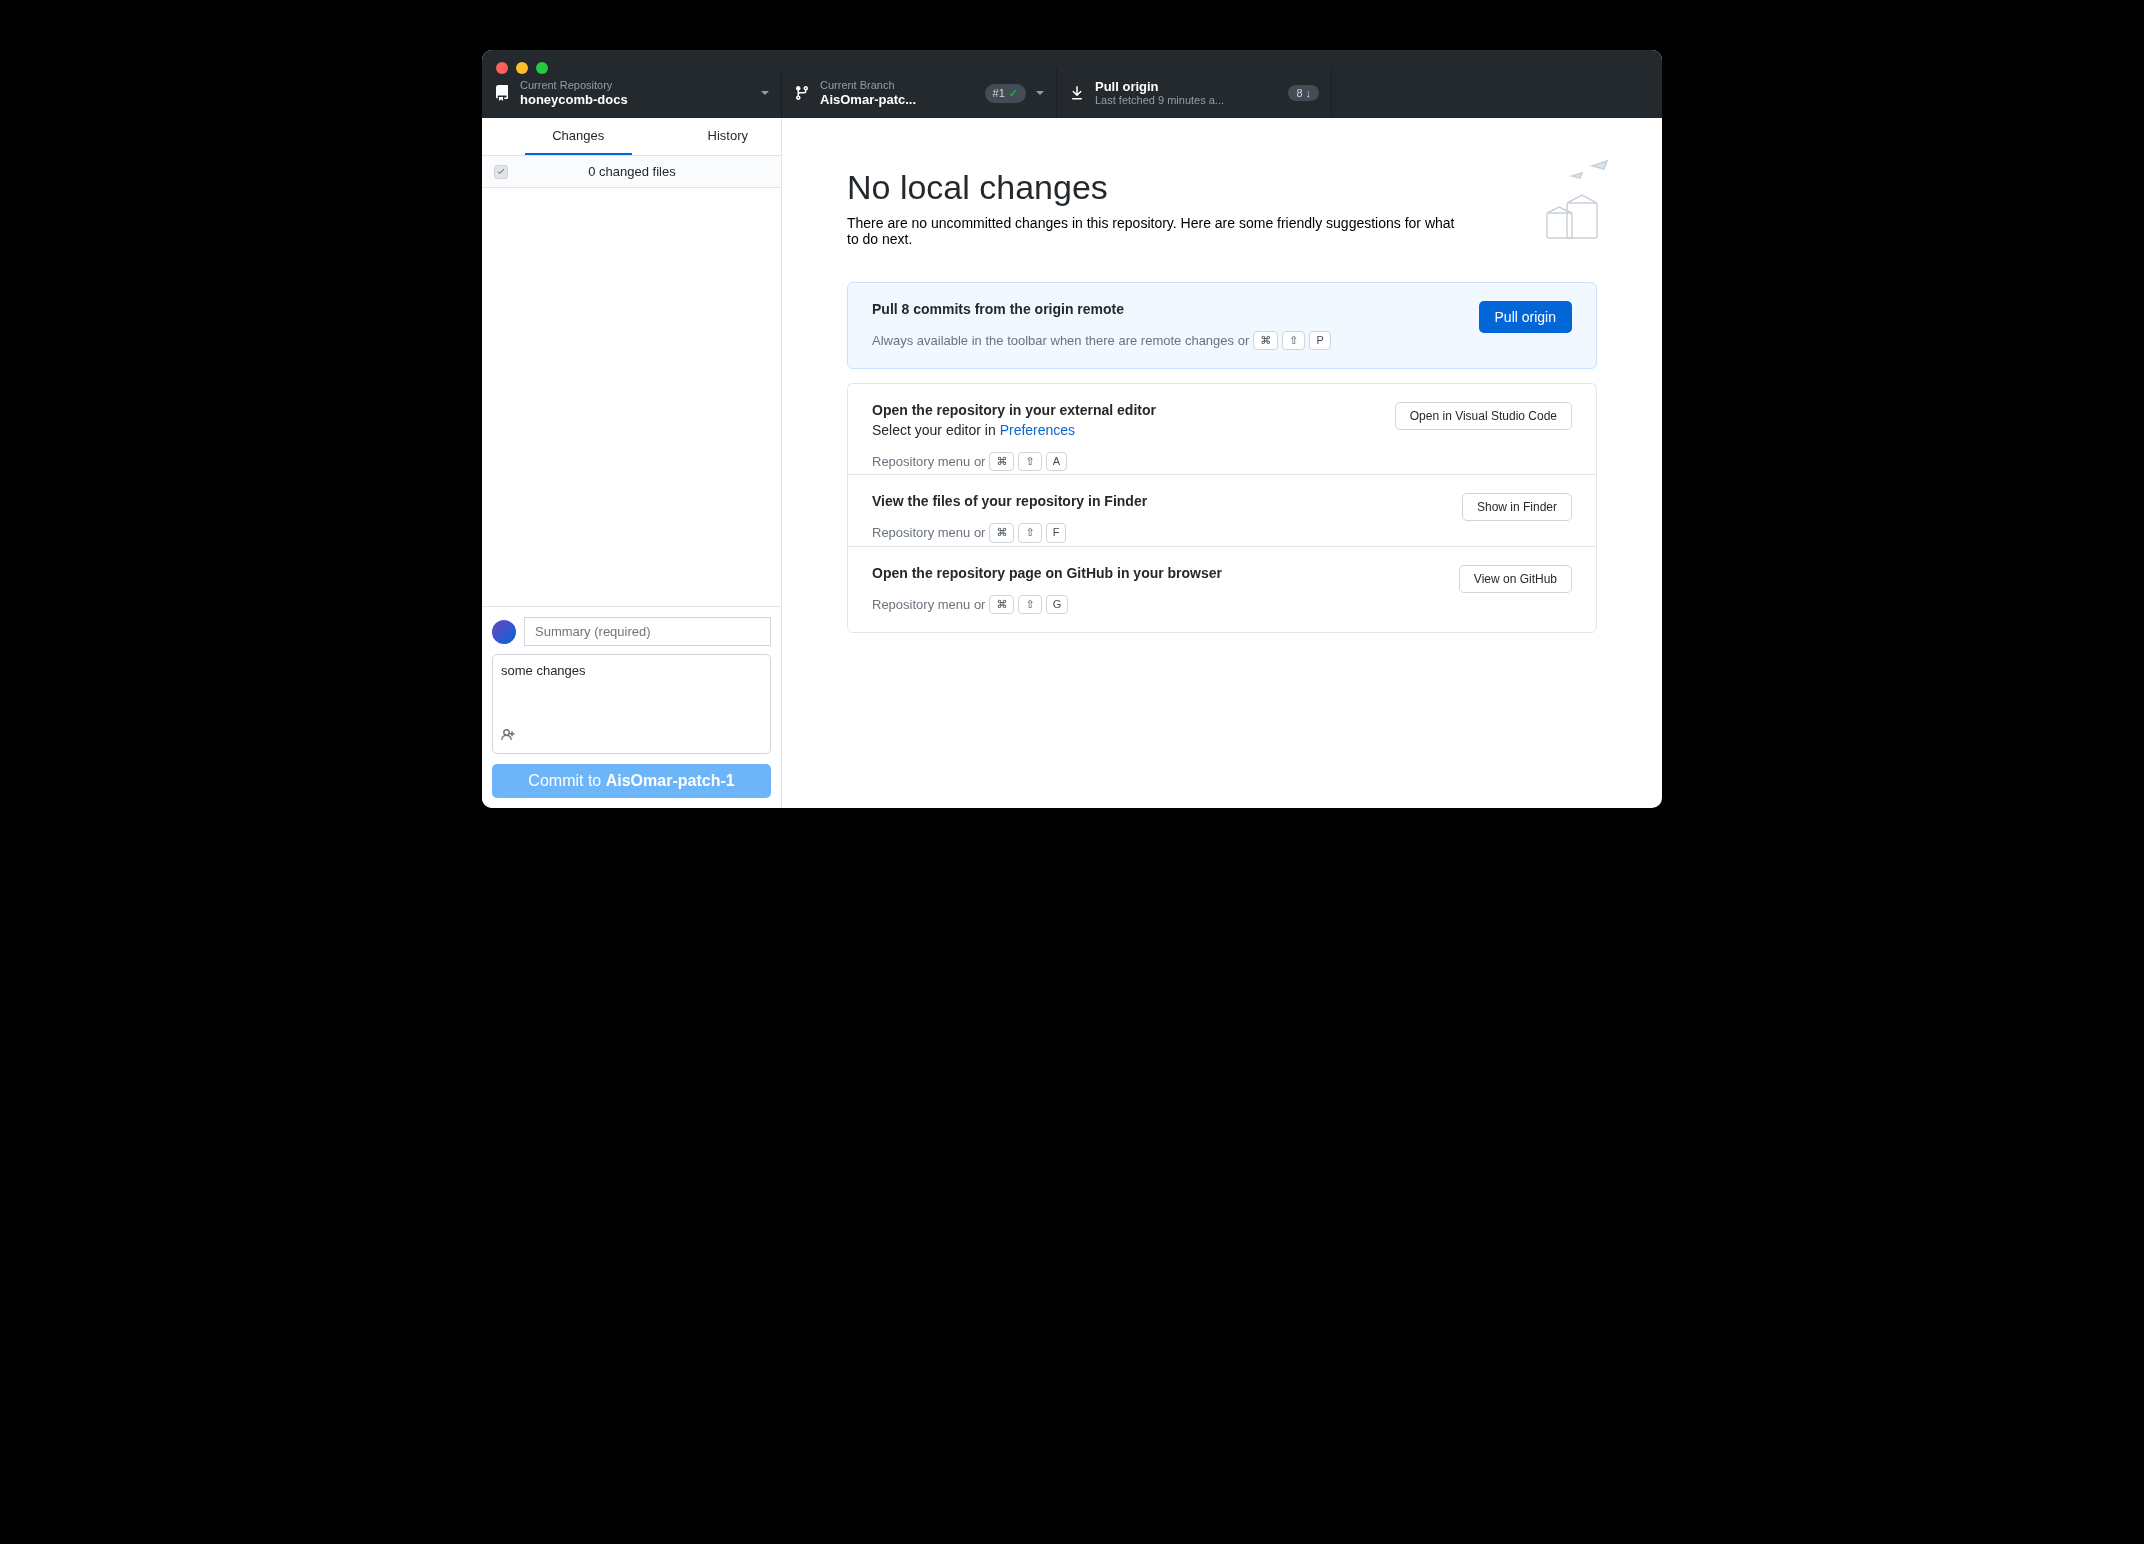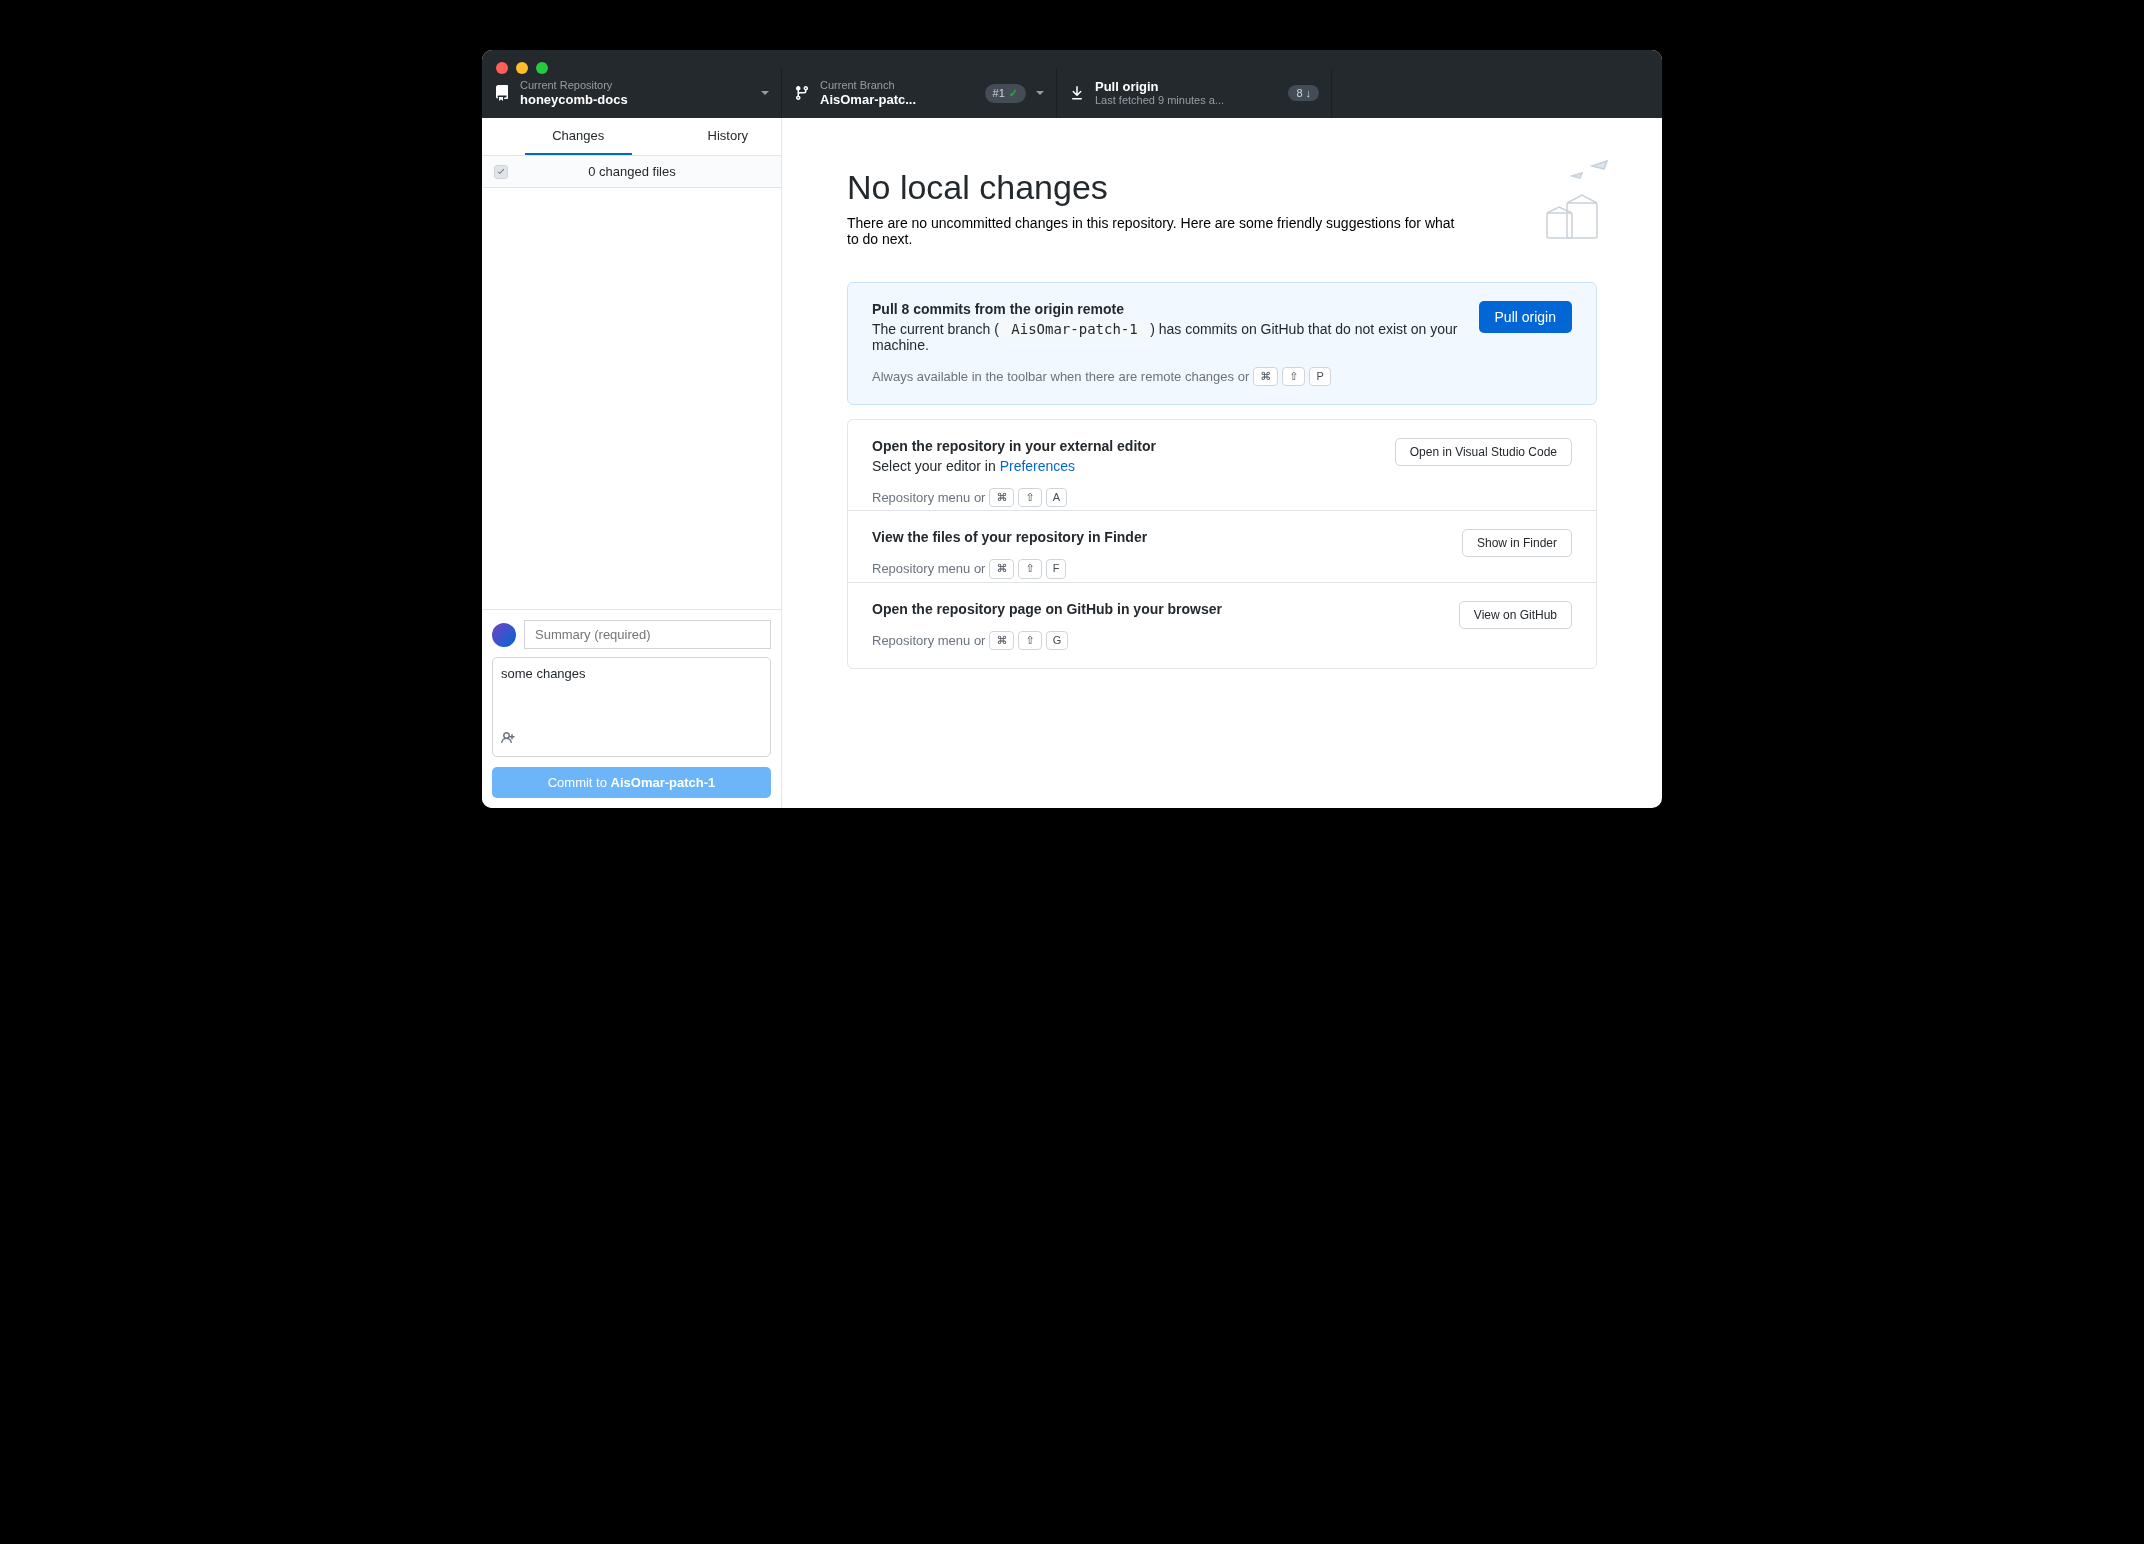--- a/index.html
+++ b/index.html
@@ -30,21 +30,21 @@
     .checkbox { width: 14px; height: 14px; border: 1px solid #d1d5da; border-radius: 3px; background: #e1e4e8; display: flex; align-items: center; justify-content: center; }
     .changes-count { flex: 1; text-align: center; font-size: 13px; color: #24292e; padding-right: 20px; }
     .changes-list { flex: 1; }
     .commit-form { padding: 10px; border-top: 1px solid #e1e4e8; }
     .summary-row { display: flex; gap: 8px; margin-bottom: 8px; align-items: center; }
     .avatar { width: 24px; height: 24px; border-radius: 50%; background: linear-gradient(135deg,#6f42c1,#0366d6); }
     .summary-input { flex: 1; padding: 6px 10px; border: 1px solid #d1d5da; border-radius: 0; font-size: 13px; }
     .desc-box { border: 1px solid #d1d5da; border-radius: 5px; padding: 8px; min-height: 100px; position: relative; }
     .desc-text { font-size: 13px; color: #24292e; }
     .add-coauthor { position: absolute; bottom: 6px; left: 8px; color: #6a737d; }
-    .commit-btn { width: 100%; margin-top: 10px; padding: 8px; background: #6cb5f9; color: #fff; border: none; border-radius: 5px; font-size: 13px; cursor: pointer; }
+    .commit-btn { width: 100%; margin-top: 10px; padding: 8px; background: #6cb5f9; color: #fff; border: none; border-radius: 5px; font-size: 16px; cursor: pointer; }
     .commit-btn b { font-weight: 700; }
     .main { flex: 1; padding: 50px 65px; overflow-y: auto; }
     .main-head { position: relative; margin-bottom: 35px; }
     h1 { font-size: 34px; font-weight: 400; color: #24292e; margin-bottom: 8px; }
     .subtitle { font-size: 14px; color: #000000; max-width: 620px; }
     .illustration { position: absolute; right: -20px; top: -10px; width: 100px; height: 90px; }
     .card { border: 1px solid #e1e4e8; border-radius: 6px; margin-bottom: 14px; }
     .card.blue { background: #f1f8ff; border-color: #c8e1ff; }
     .card-body { padding: 18px 24px; display: flex; gap: 20px; align-items: flex-start; }
     .card-content { flex: 1; }
@@ -170,23 +170,20 @@
                 <path d="M30 55 l12 -6 l13 6"></path>
               </g>
             </svg>
         </div>
       </div>
 
       <div class="card blue">
         <div class="card-body">
           <div class="card-content">
             <div class="card-title">Pull 8 commits from the origin remote</div>
-            <div class="card-desc">
-              <span>The current branch (</span><span class="mono"> AisOmar-patch-1 </span><span>) has commits on GitHub that do not exist on your machine.</span>
-            </div>
             <div class="hint">
               <span>Always available in the toolbar when there are remote changes or</span>
               <span class="kbd">⌘</span>
               <span class="kbd">⇧</span>
               <span class="kbd">P</span>
             </div>
           </div>
           <button class="btn-primary">Pull origin</button>
         </div>
       </div>

